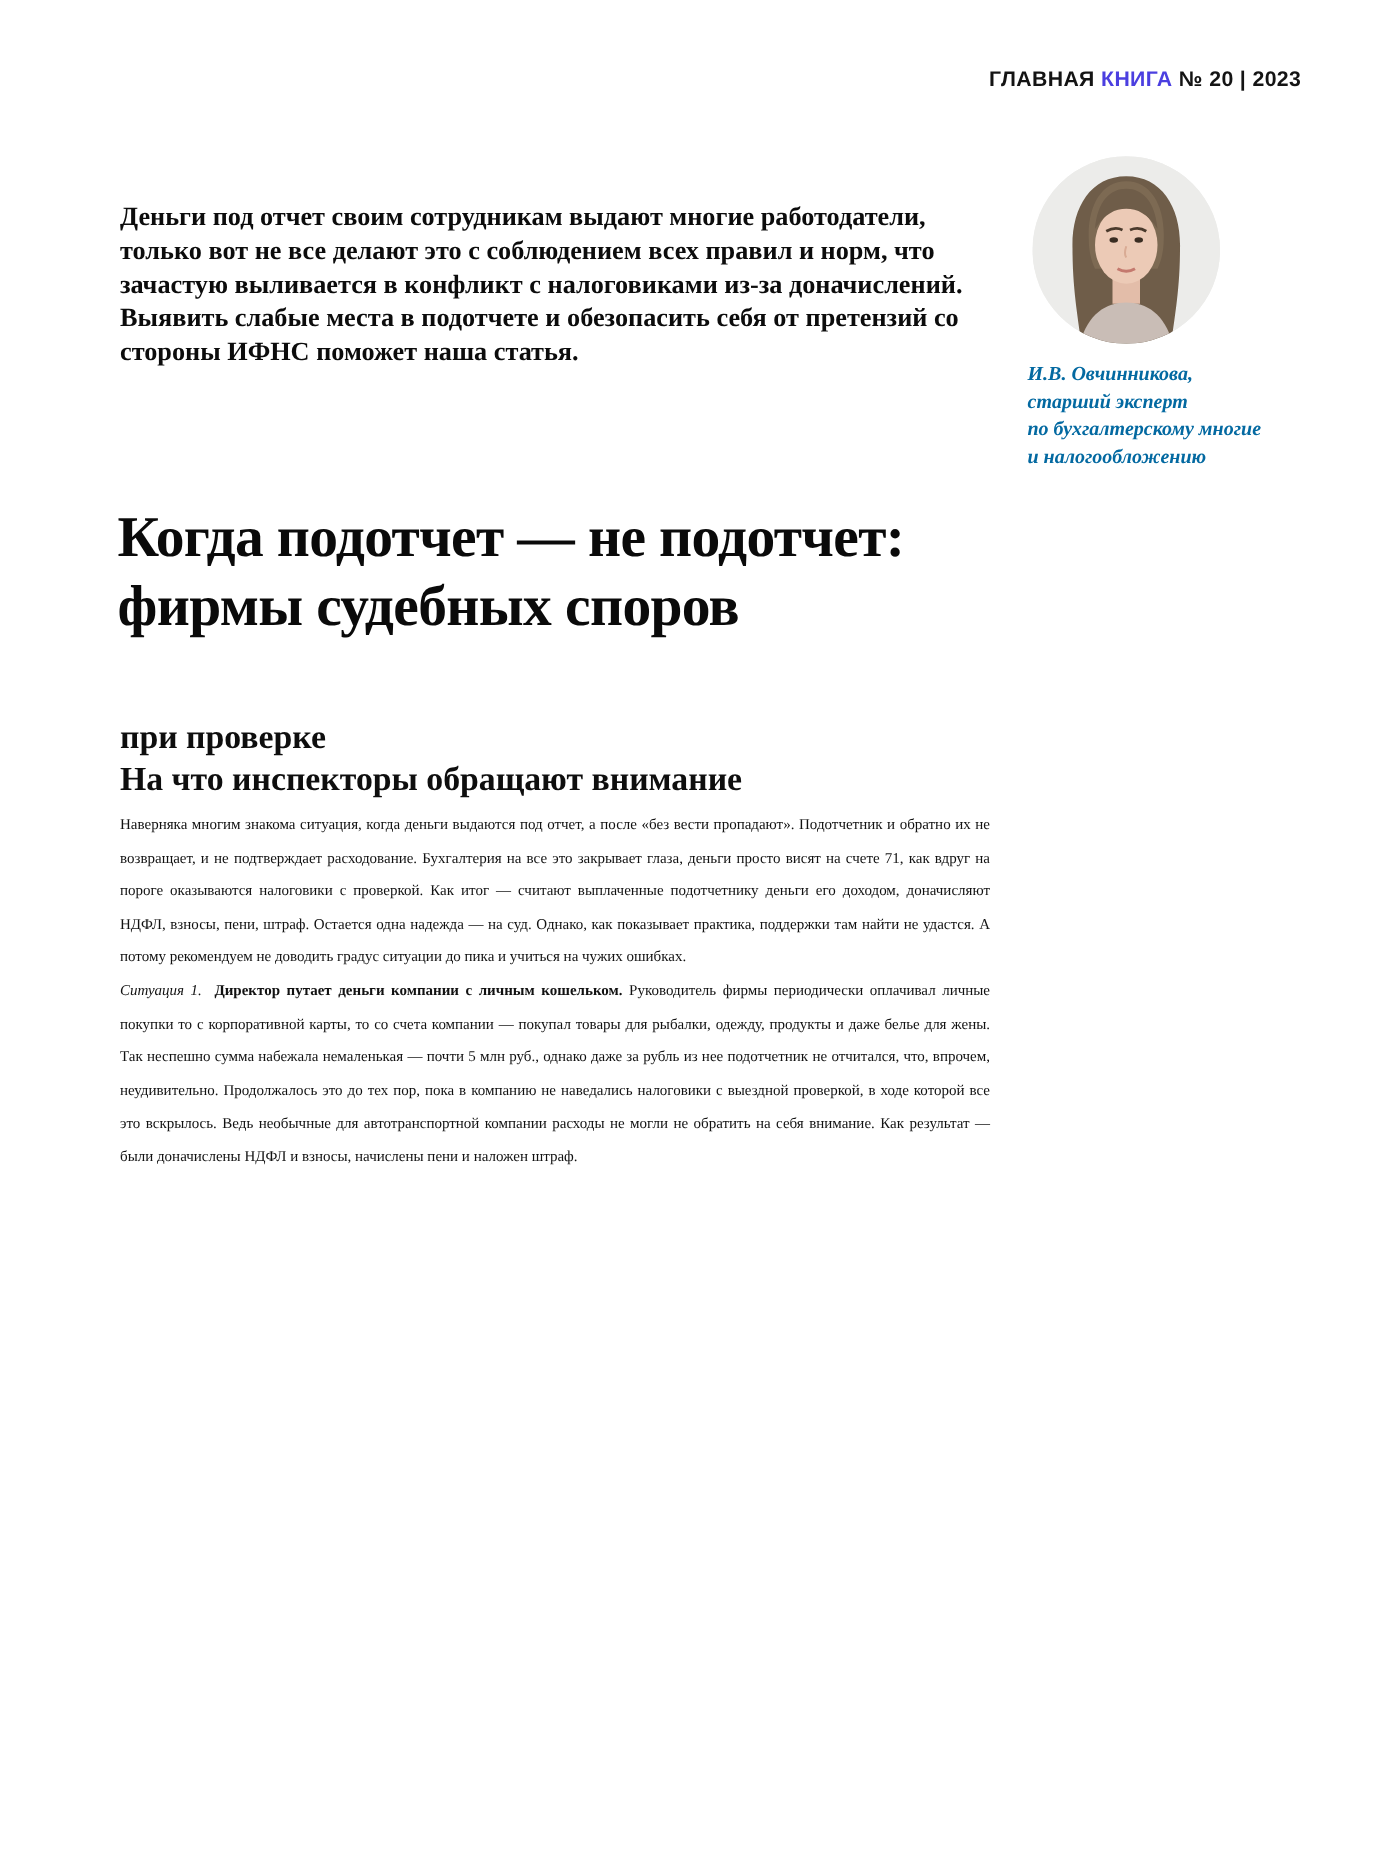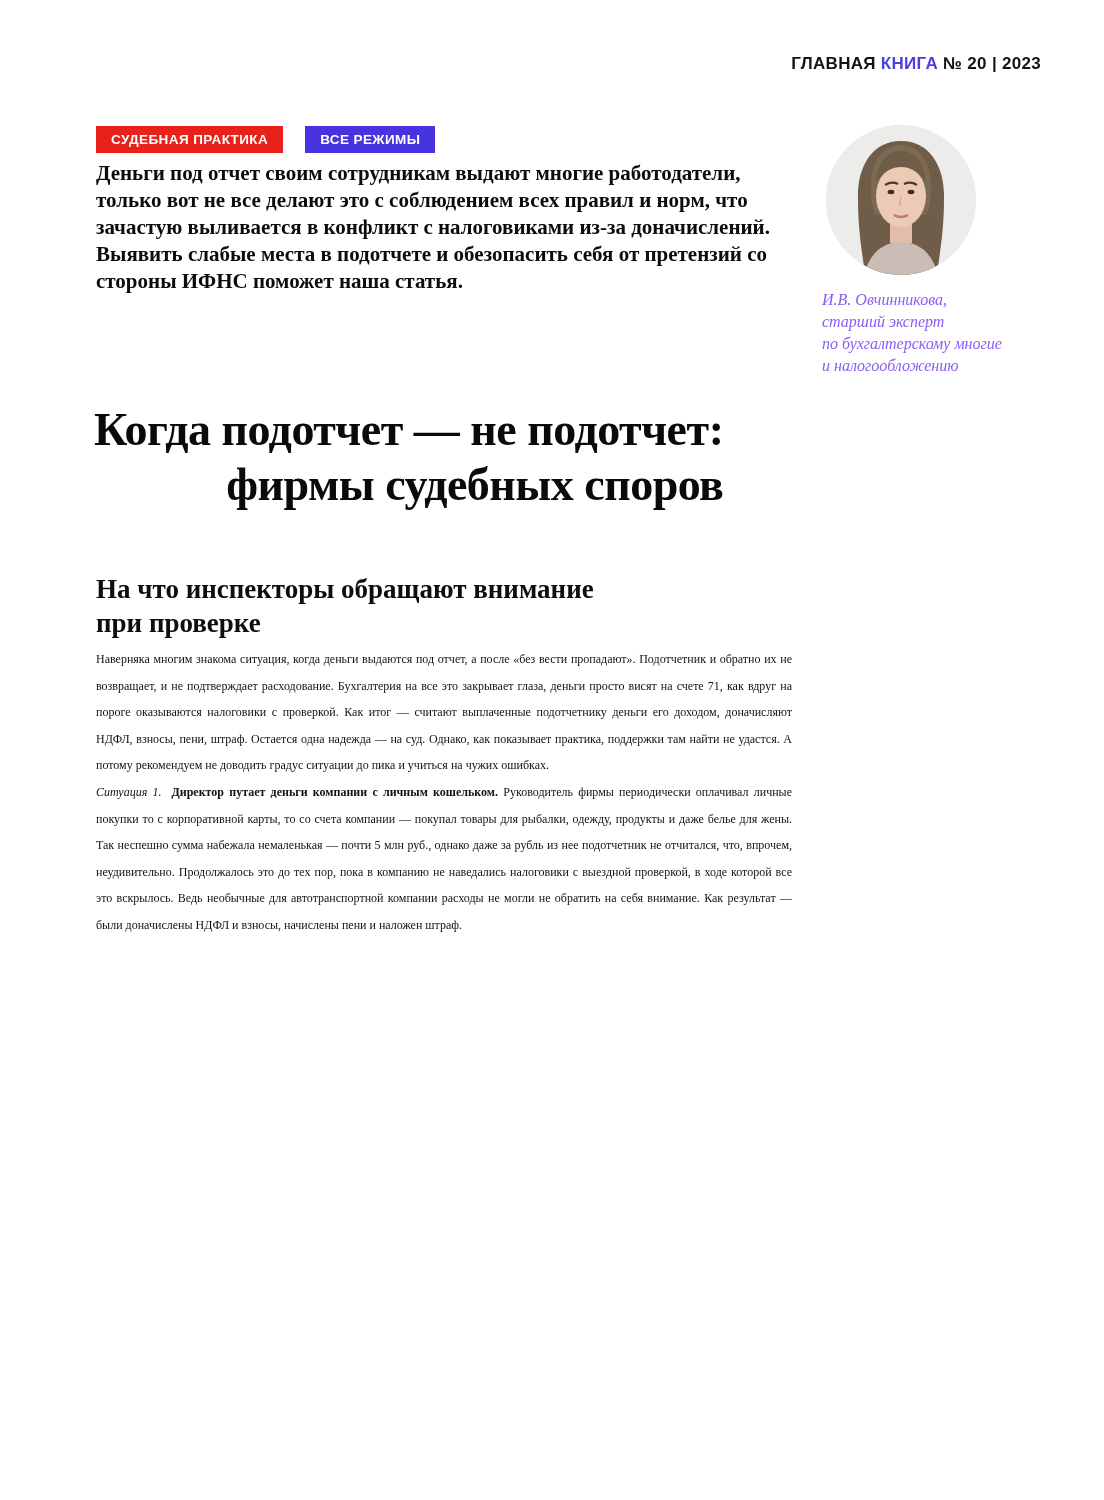--- a/index.html
+++ b/index.html
@@ -37,28 +37,28 @@
     font-weight:bold;font-size:21px;line-height:27px;color:#0c0c0c;
   }
 
   
   .author{position:absolute;left:822px;top:125px;width:210px;}
   .photo{
     width:150px;height:150px;border-radius:50%;overflow:hidden;
     margin-left:4px;background:#ececea;
   }
   .caption{
-    margin-top:14px;font-style:italic;font-size:16px;line-height:22px;color:#8b5cf6;
+    margin-top:14px;font-style:italic;font-size:16px;line-height:22px;color:#0369a1;font-weight:bold;
   }
 
   
   .title{
     position:absolute;left:94px;top:402px;
     font-weight:bold;font-size:46px;line-height:55px;color:#0a0a0a;
-    letter-spacing:-0.5px;white-space:nowrap;text-align:right;
+    letter-spacing:-0.5px;white-space:nowrap;
   }
 
   
   .section-heading{
     position:absolute;left:96px;top:572px;
     font-weight:bold;font-size:27px;line-height:34px;color:#0e0e0e;
     white-space:nowrap;
   }
 
   
@@ -83,24 +83,20 @@
 <body>
 
 <div class="page">
 
   <div class="masthead">
     <span>ГЛАВНАЯ</span>
     <span class="accent">КНИГА</span>
     <span>№ 20 | 2023</span>
   </div>
 
-  <div class="tags">
-    <div class="tag tag-red">СУДЕБНАЯ ПРАКТИКА</div>
-    <div class="tag tag-blue">ВСЕ РЕЖИМЫ</div>
-  </div>
 
   <div class="lead">Деньги под отчет своим сотрудникам выдают многие работодатели, только вот не все делают это с соблюдением всех правил и норм, что зачастую выливается в конфликт с налоговиками из-за доначислений. Выявить слабые места в подотчете и обезопасить себя от претензий со стороны ИФНС поможет наша статья.</div>
 
   <div class="author">
     <div class="photo">
       <svg width="150" height="150" viewBox="0 0 150 150">
         <rect width="150" height="150" fill="#ececea"></rect>
 
         <path d="M75,16 C46,16 31,42 32,74 C32,108 37,132 39,150 L111,150 C113,132 118,108 118,74 C119,42 104,16 75,16 Z" fill="#6f5d49"></path>
         <path d="M75,20 C55,20 44,40 45,66 C45,78 48,86 50,90 L100,90 C102,86 105,78 105,66 C106,40 95,20 75,20 Z" fill="#7d6a53"></path>
@@ -130,22 +126,22 @@
       <div>и налогообложению</div>
     </div>
   </div>
 
   <div class="title">
     <div>Когда подотчет — не подотчет:</div>
     <div>фирмы судебных споров</div>
   </div>
 
   <div class="section-heading">
+    <div>при проверке</div>
     <div>На что инспекторы обращают внимание</div>
-    <div>при проверке</div>
   </div>
 
   <div class="bodycol">
     <p>Наверняка многим знакома ситуация, когда деньги выдаются под отчет, а после «без вести пропадают». Подотчетник и обратно их не возвращает, и не подтверждает расходование. Бухгалтерия на все это закрывает глаза, деньги просто висят на счете 71, как вдруг на пороге оказываются налоговики с проверкой. Как итог — считают выплаченные подотчетнику деньги его доходом, доначисляют НДФЛ, взносы, пени, штраф. Остается одна надежда — на суд. Однако, как показывает практика, поддержки там найти не удастся. А потому рекомендуем не доводить градус ситуации до пика и учиться на чужих ошибках.</p>
     <p class="situation"><span class="sit-label">Ситуация 1.</span><span class="sit-bold">Директор путает деньги компании с личным кошельком.</span> <span>Руководитель фирмы периодически оплачивал личные покупки то с корпоративной карты, то со счета компании — покупал товары для рыбалки, одежду, продукты и даже белье для жены. Так неспешно сумма набежала немаленькая — почти 5 млн руб., однако даже за рубль из нее подотчетник не отчитался, что, впрочем, неудивительно. Продолжалось это до тех пор, пока в компанию не наведались налоговики с выездной проверкой, в ходе которой все это вскрылось. Ведь необычные для автотранспортной компании расходы не могли не обратить на себя внимание. Как результат — были доначислены НДФЛ и взносы, начислены пени и наложен штраф.</span></p>
   </div>
 
   <div class="pagenum">75</div>
 
 </div>

